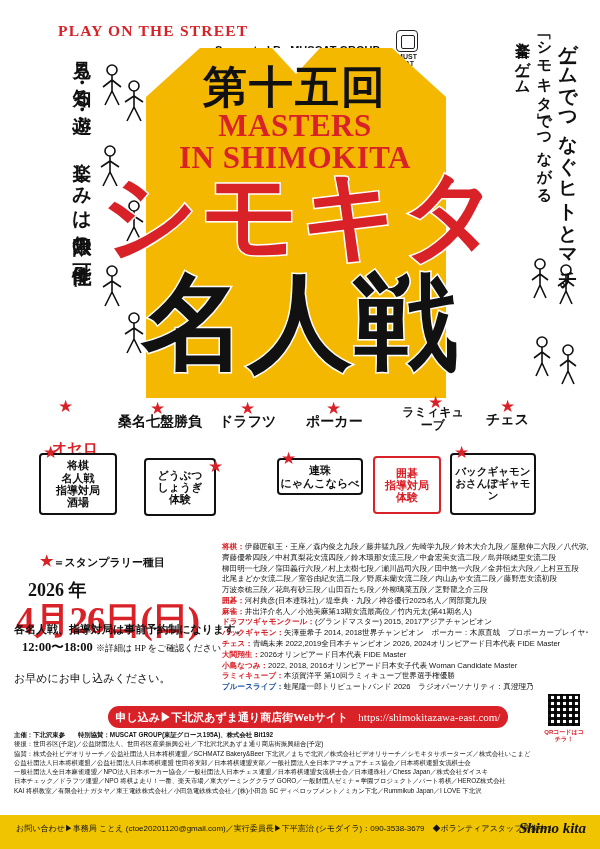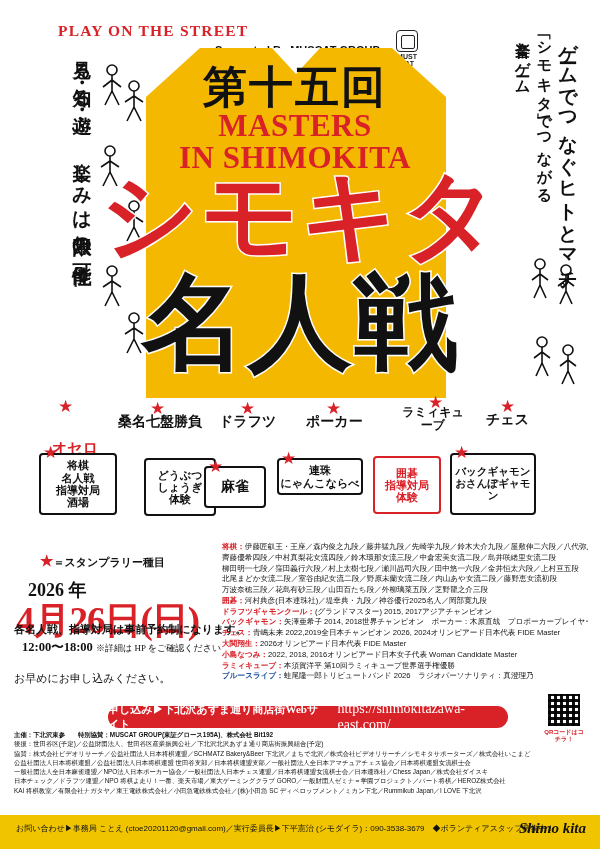--- a/index.html
+++ b/index.html
@@ -220,21 +220,21 @@
   .apply-bar {
     position: absolute; left: 108px; top: 706px;
     width: 400px; height: 22px;
     background: #d92128;
     border-radius: 11px;
     color: #fff;
     font-size: 11px; font-weight: bold;
     display: flex; align-items: center; justify-content: center; gap: 10px;
     font-family: "Liberation Serif", serif;
   }
-  .apply-bar .url { font-size: 14px; font-weight: normal; }
+  .apply-bar .url { font-size: 11px; font-weight: normal; }
 
   .qr {
     position: absolute; right: 14px; top: 692px;
     width: 44px; height: 50px; text-align: center;
   }
   .qr .code {
     width: 36px; height: 36px; margin: 0 auto;
     background:
       repeating-linear-gradient(90deg,#111 0 3px,#fff 3px 6px),
       repeating-linear-gradient(0deg,#111 0 3px,#fff 3px 6px);
@@ -353,23 +353,20 @@
 酒場</span>
     </div>
     <div class="star" style="left:43px; top:46px;">★</div>
 
     <div class="box-outline" style="left:124px; top:60px; width:72px; height:58px; font-size:11px;margin-left:20px;">
       <span style="white-space:pre-line">どうぶつ
 しょうぎ
 体験</span>
     </div>
 
-    <div class="box-outline" style="left:204px; top:68px; width:62px; height:42px; font-size:14px;">
-      <span style="white-space:pre-line">麻雀</span>
-    </div>
     <div class="star" style="left:208px; top:60px;">★</div>
 
     <div class="box-outline" style="left:277px; top:60px; width:86px; height:37px; font-size:11px;">
       <span style="white-space:pre-line">連珠
 にゃんこならべ</span>
     </div>
     <div class="star" style="left:281px; top:52px;">★</div>
 
     <div class="box-outline red" style="left:373px; top:58px; width:68px; height:58px; font-size:11px;">
       <span style="white-space:pre-line">囲碁
@@ -397,20 +394,21 @@
   <div class="date-note1">各名人戦、指導対局は事前予約制になります。</div>
   <div class="date-note2">お早めにお申し込みください。</div>
 
   <div class="players">
     <div class="row"><span class="cat">将棋：</span><span>伊藤匠叡王・王座／森内俊之九段／藤井猛九段／先崎学九段／鈴木大介九段／屋敷伸二六段／八代弥八段</span></div>
     <div class="row"><span class="cat"></span><span>齊藤優希四段／中村真梨花女流四段／鈴木環那女流三段／中倉宏美女流二段／島井咲緒里女流二段</span></div>
     <div class="row"><span class="cat"></span><span>柳田明一七段／窪田義行六段／村上太樹七段／瀬川晶司六段／田中悠一六段／金井恒太六段／上村亘五段</span></div>
     <div class="row"><span class="cat"></span><span>北尾まどか女流二段／室谷由紀女流二段／野原未蘭女流二段／内山あや女流二段／藤野恵女流初段</span></div>
     <div class="row"><span class="cat"></span><span>万波奈穂三段／花島有砂三段／山田百たち段／外柳璃菜五段／芝野龍之介三段</span></div>
     <div class="row"><span class="cat">囲碁：</span><span>河村典彦(日本連珠社)／堤幸典・九段／神谷優行2025名人／岡部寛九段</span></div>
+    <div class="row"><span class="cat">麻雀：</span><span>井出洋介名人／小池美麻第13期女流最高位／竹内元太(第41期名人)</span></div>
     <div class="row"><span class="cat">ドラフツギャモンクール：</span><span>(グランドマスター) 2015, 2017アジアチャンピオン</span></div>
     <div class="row"><span class="cat">バックギャモン：</span><span>矢澤亜希子 2014, 2018世界チャンピオン　ポーカー：木原直哉　プロポーカープレイヤー</span></div>
     <div class="row"><span class="cat">チェス：</span><span>青嶋未来 2022,2019全日本チャンピオン 2026, 2024オリンピアード日本代表 FIDE Master</span></div>
     <div class="row"><span class="cat">大関翔生：</span><span>2026オリンピアード日本代表 FIDE Master</span></div>
     <div class="row"><span class="cat">小島なつみ：</span><span>2022, 2018, 2016オリンピアード日本女子代表 Woman Candidate Master</span></div>
     <div class="row"><span class="cat">ラミィキューブ：</span><span>本須賀洋平 第10回ラミィキューブ世界選手権優勝</span></div>
     <div class="row"><span class="cat2">ブルースライブ：</span><span>蛙尾隆一郎トリビュートバンド 2026　ラジオパーソナリティ：真澄理乃</span></div>
   </div>
 
   <div class="apply-bar">

